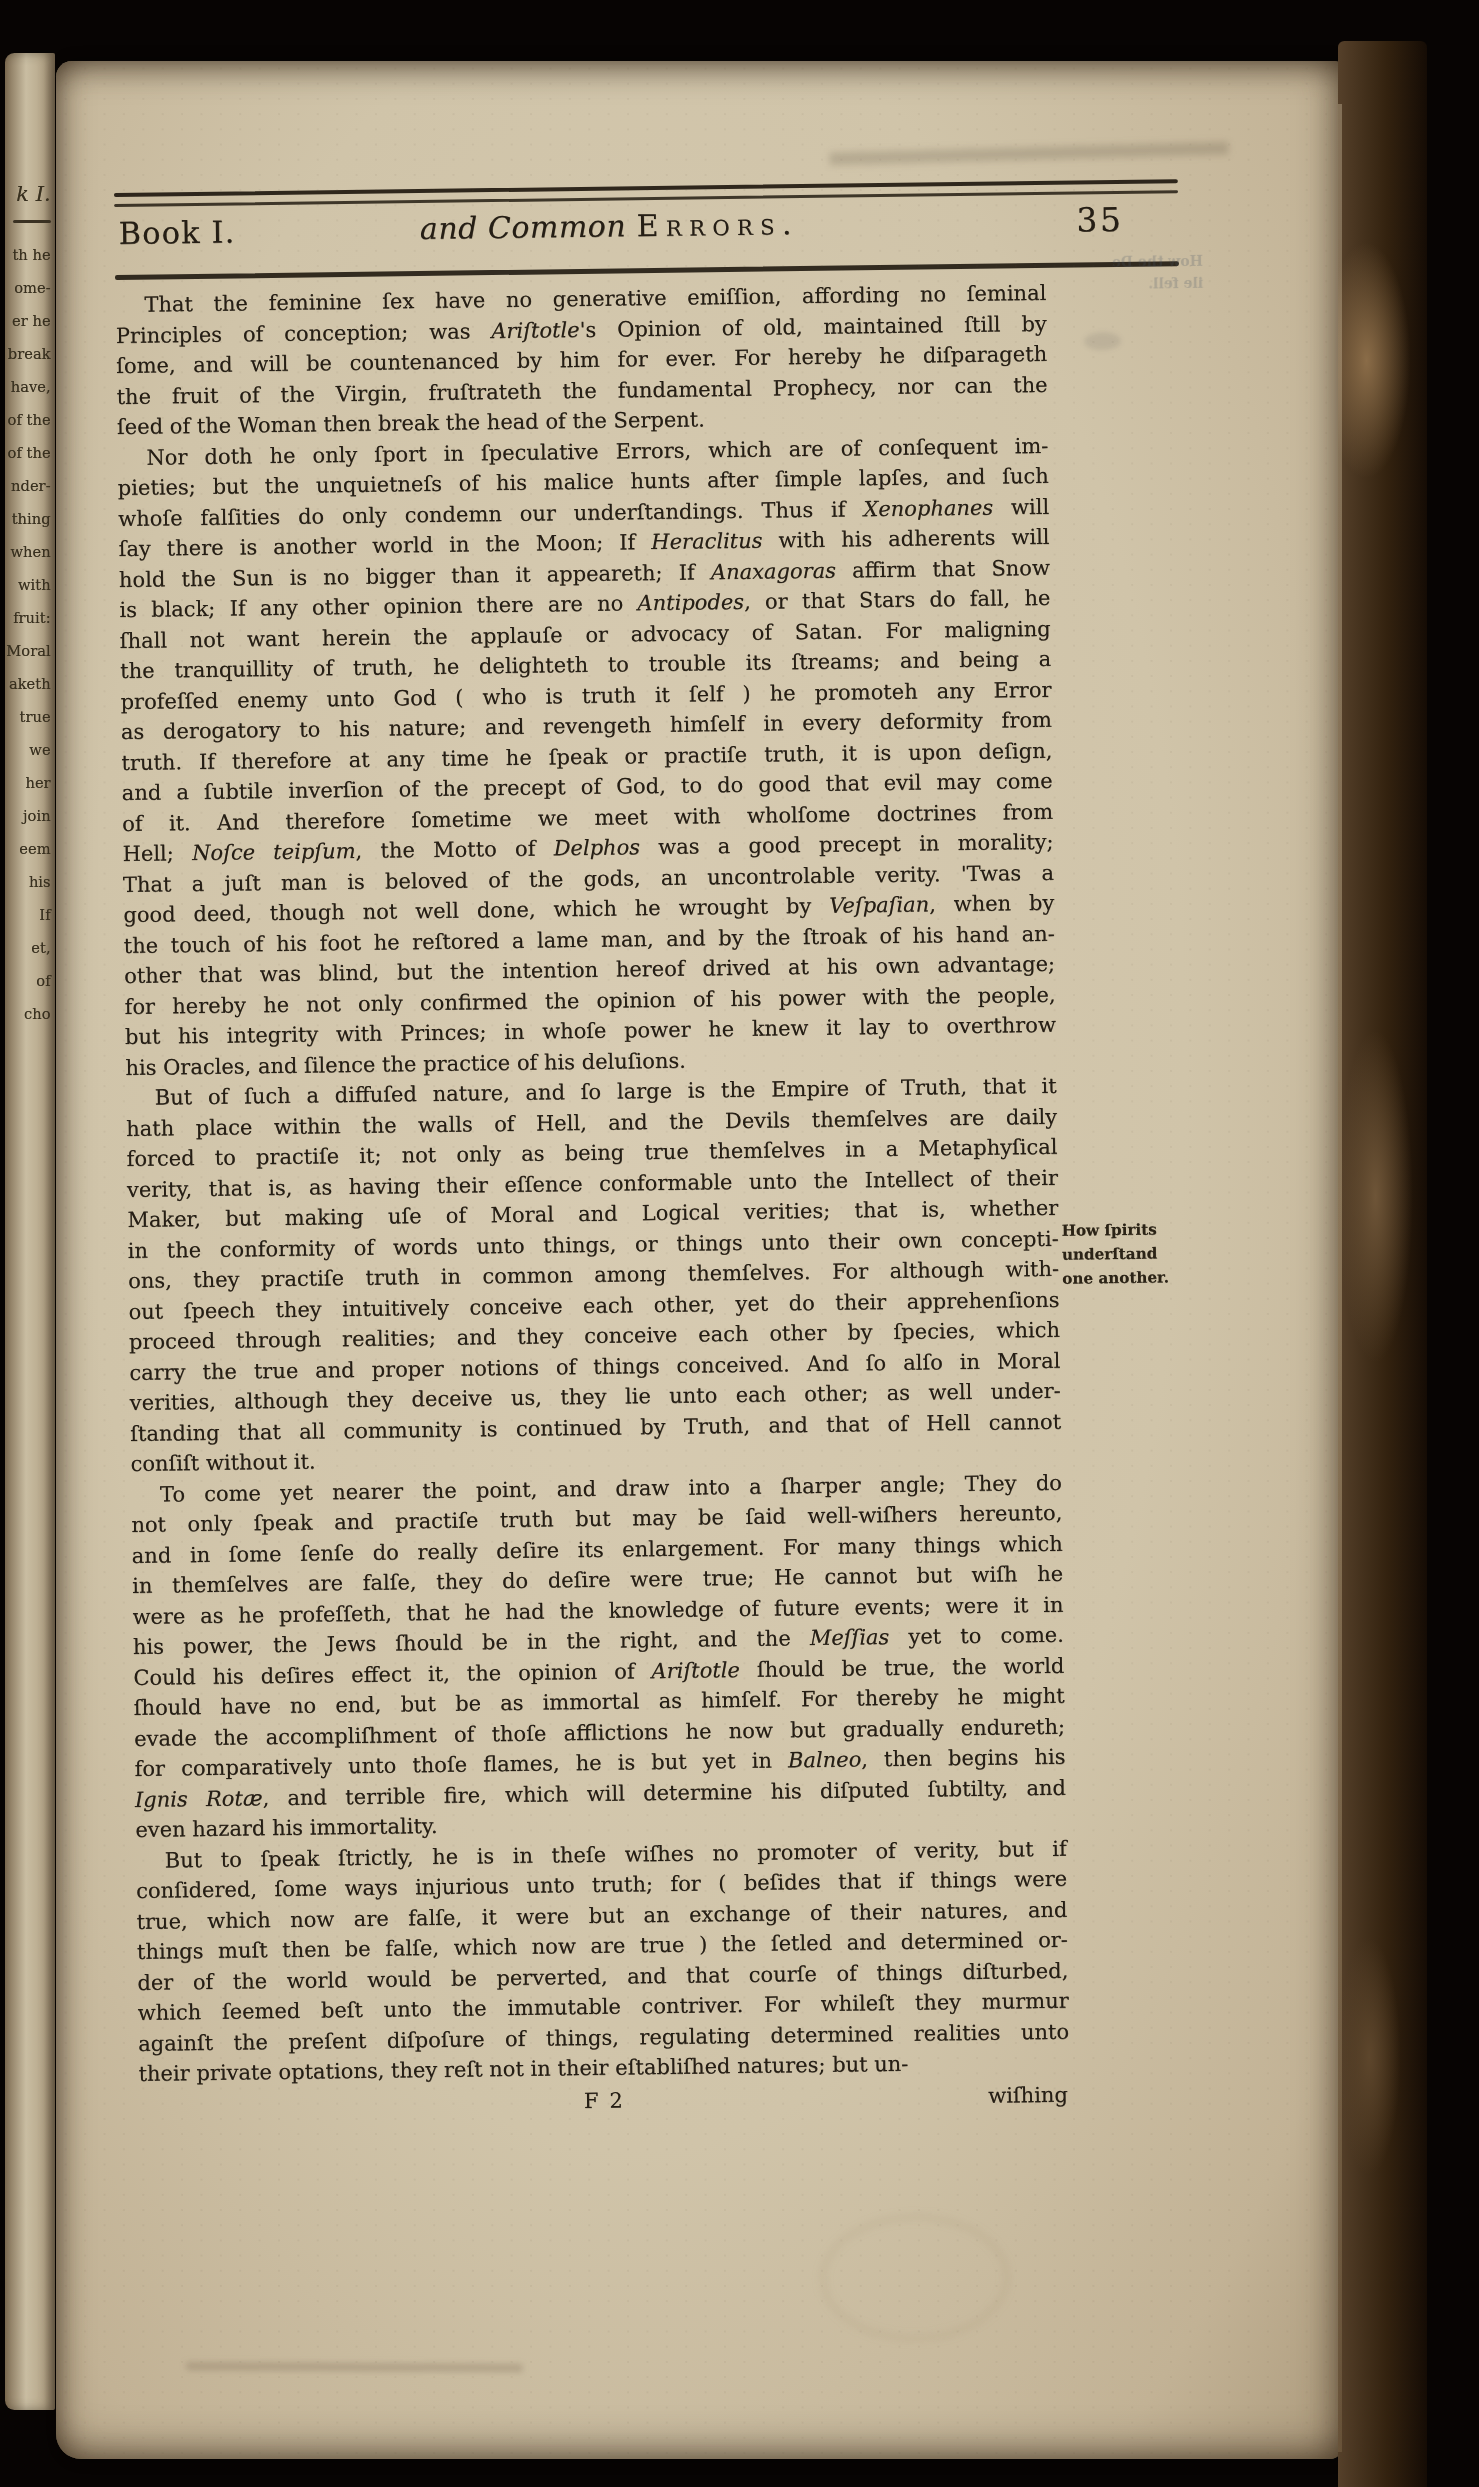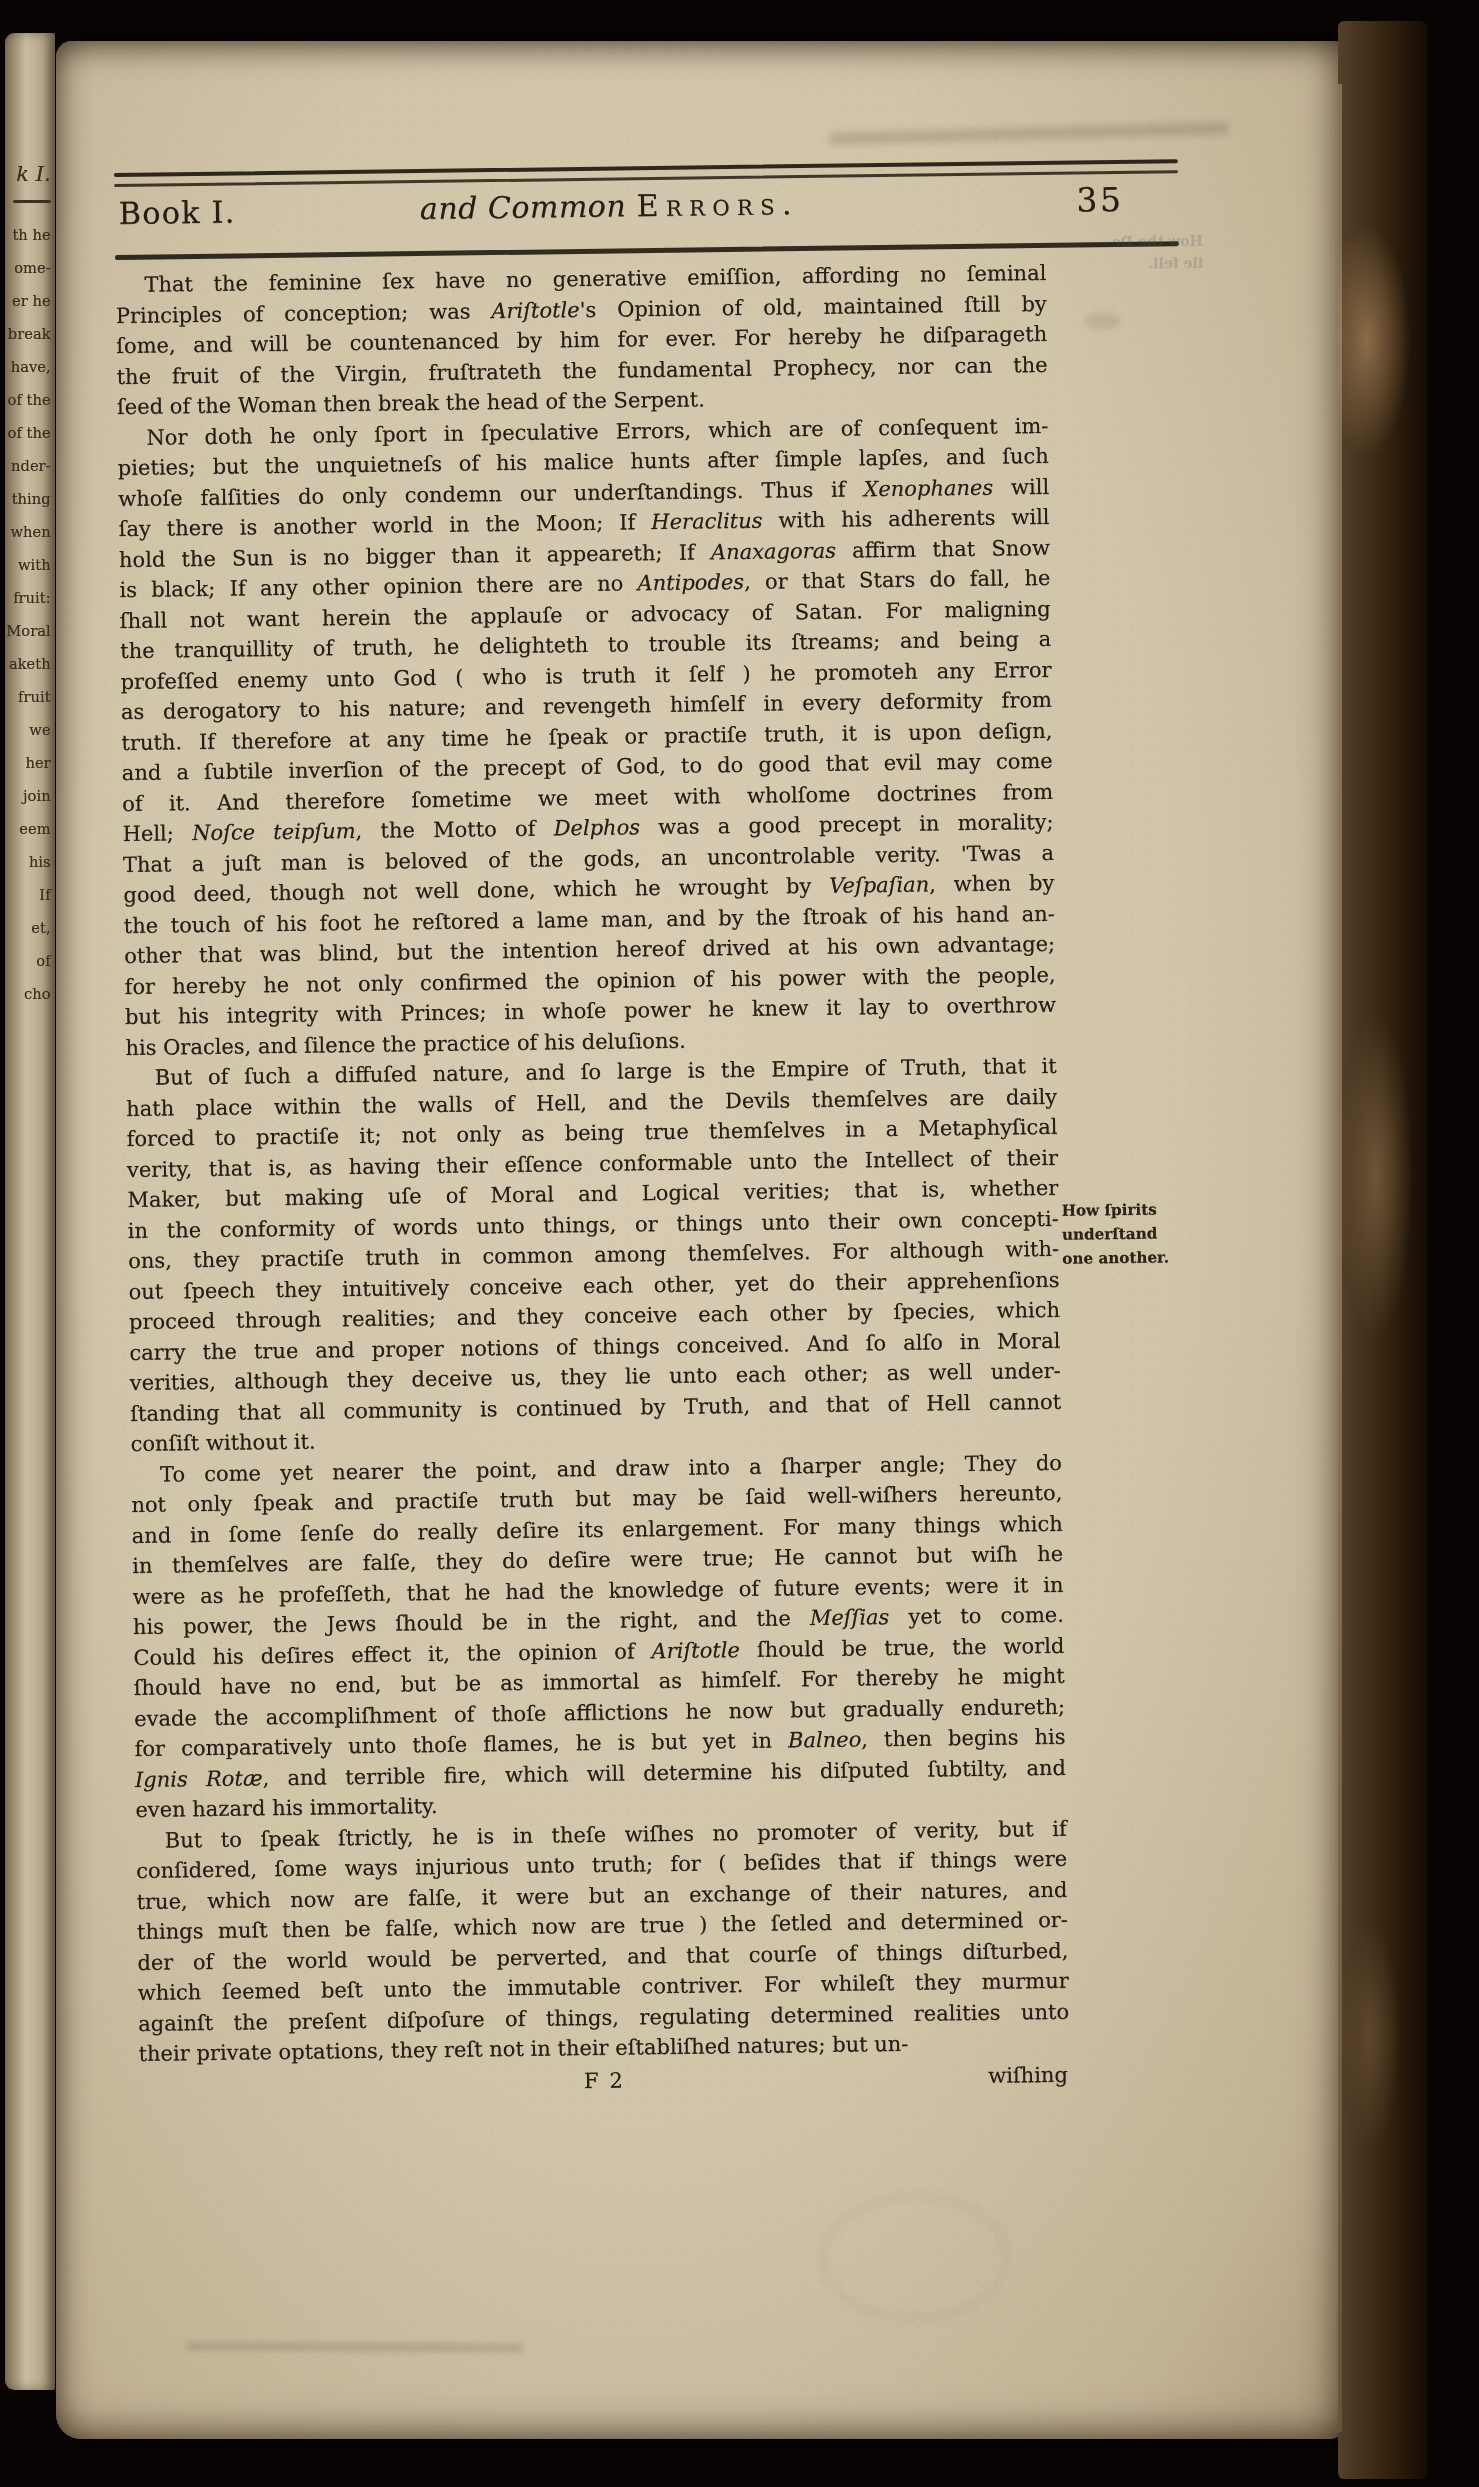--- a/index.html
+++ b/index.html
@@ -1,21 +1,21 @@
 <!DOCTYPE html>
 <html style="font-size:8.4px"><head>
 <meta charset="utf-8">
 <style>
   html,body{margin:0;padding:0;}
   body{
     width:1479px;height:2487px;position:relative;overflow:hidden;
     background:#070403;
     font-family:"DejaVu Serif","Liberation Serif",serif;
   }
-  .scene{position:absolute;inset:0;}
+  .scene{position:absolute;inset:0;margin-top:20px;}
 
   
   .facing-edge{
     position:absolute;left:5.3px;top:33px;width:50px;height:2357px;
     background:linear-gradient(to right,#7e6c52 0%,#c9bda2 42%,#b6a78a 78%,#96846a 100%);
     border-radius:9.5px 2.1px 2.1px 9.5px;
     box-shadow:inset -6.3px 0 10.5px rgba(40,30,18,.45);
   }
   .frags{padding-top:123px;text-align:right;padding-right:4.7px;color:#38301f;font-size:14.7px;}
   .frag{height:33px;line-height:33px;white-space:nowrap;
@@ -134,21 +134,21 @@
         <div class="frag">have,</div>
         <div class="frag">of the</div>
         <div class="frag">of the</div>
         <div class="frag">nder-</div>
         <div class="frag">thing</div>
         <div class="frag">when</div>
         <div class="frag">with</div>
         <div class="frag">fruit:</div>
         <div class="frag">Moral</div>
         <div class="frag">aketh</div>
-        <div class="frag">fruit</div>
+        <div class="frag">true</div>
         <div class="frag">we</div>
         <div class="frag">her</div>
         <div class="frag">join</div>
         <div class="frag">eem</div>
         <div class="frag">his</div>
         <div class="frag">If</div>
         <div class="frag">et,</div>
         <div class="frag">of</div>
         <div class="frag">cho</div>
       </div>

